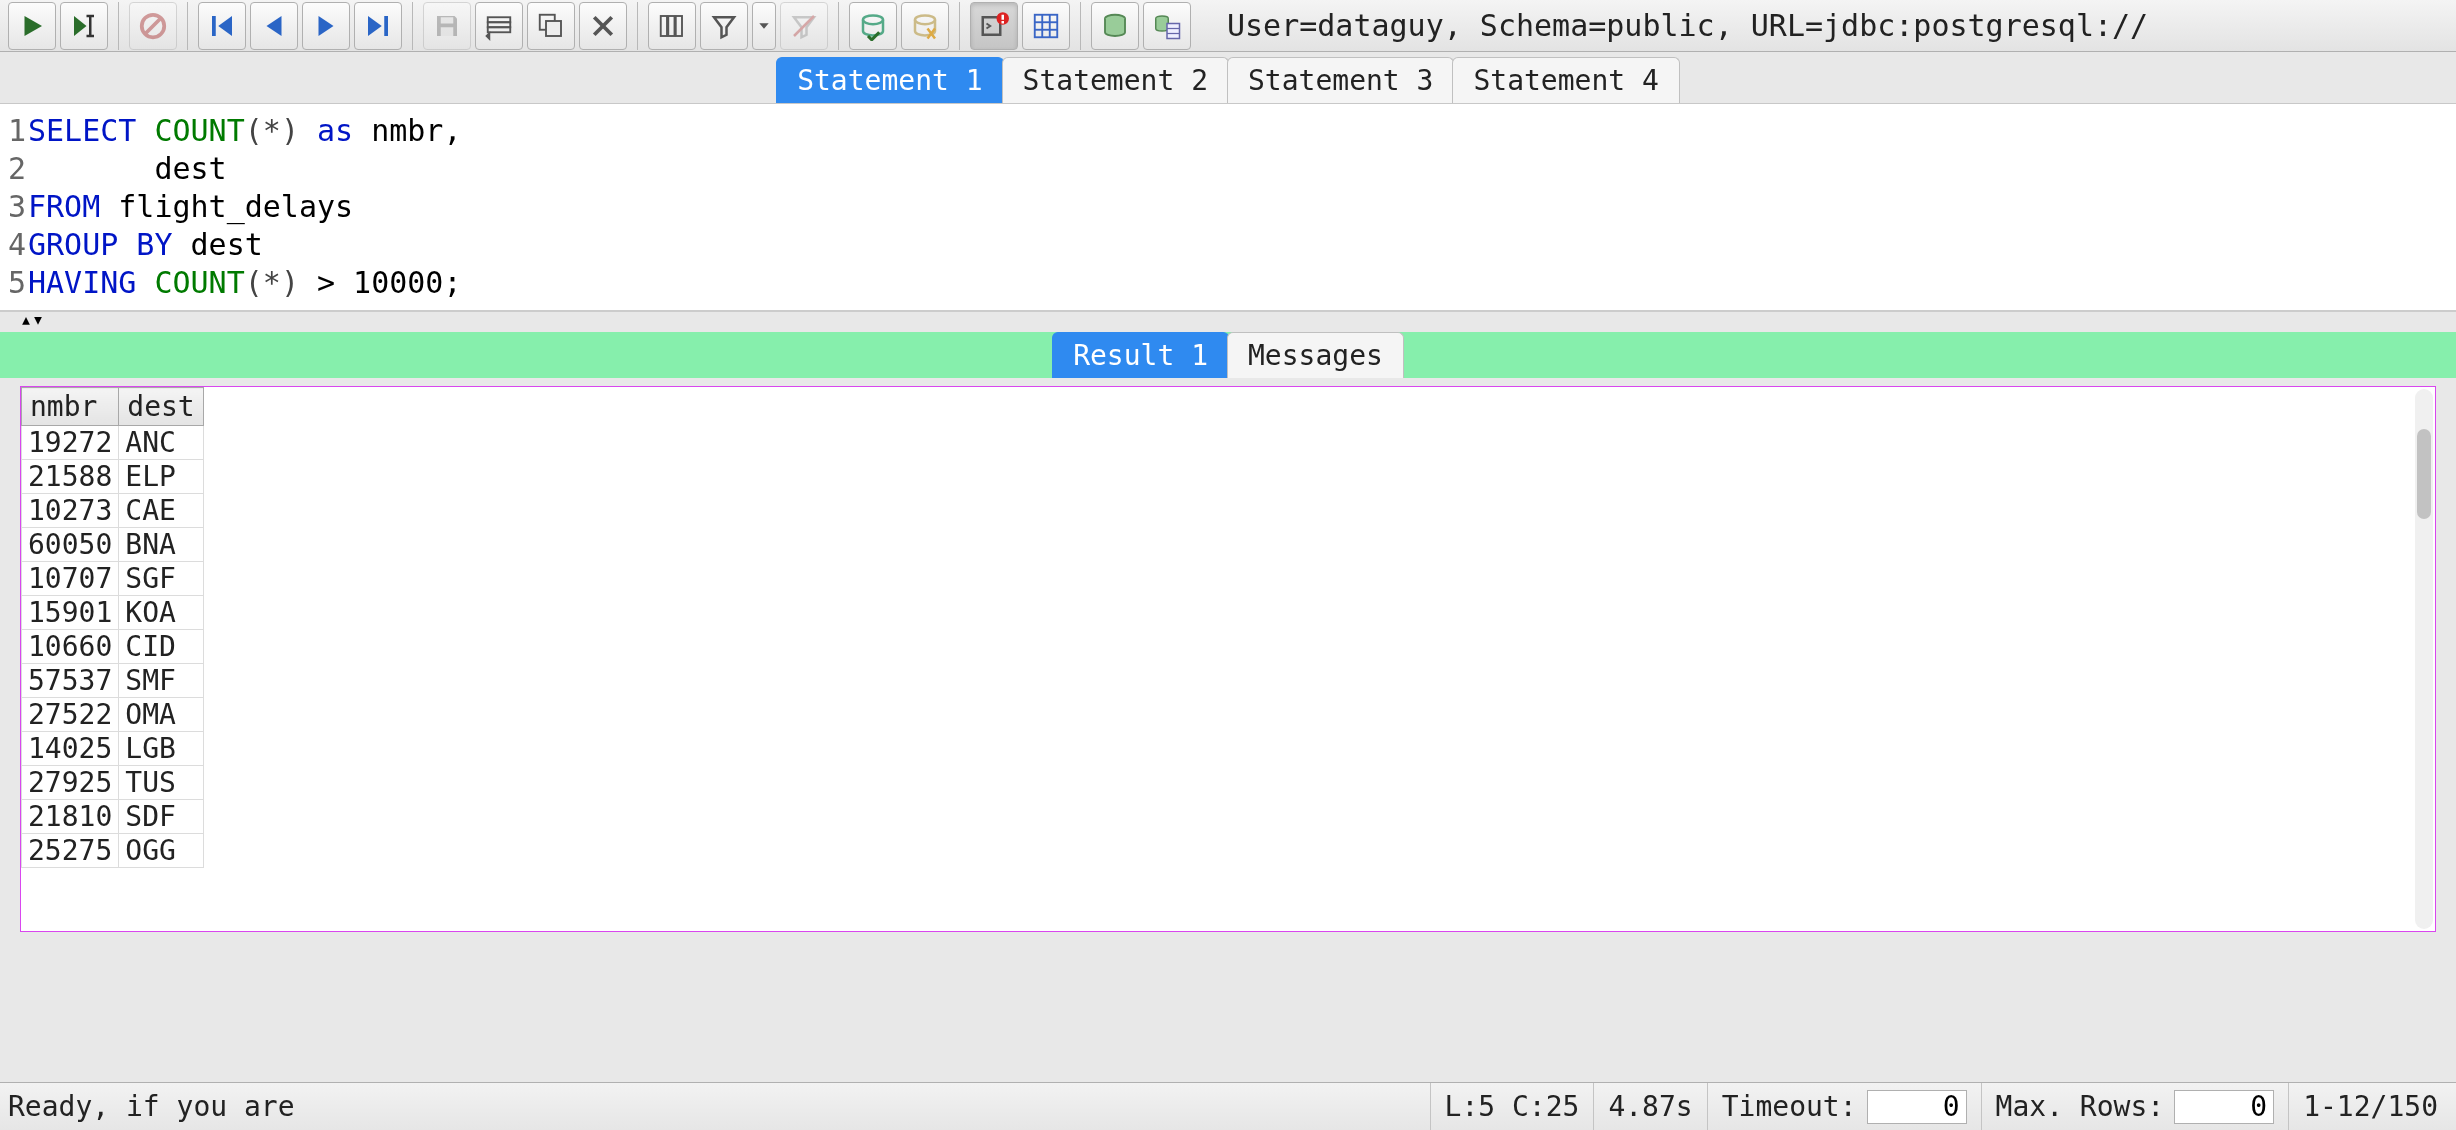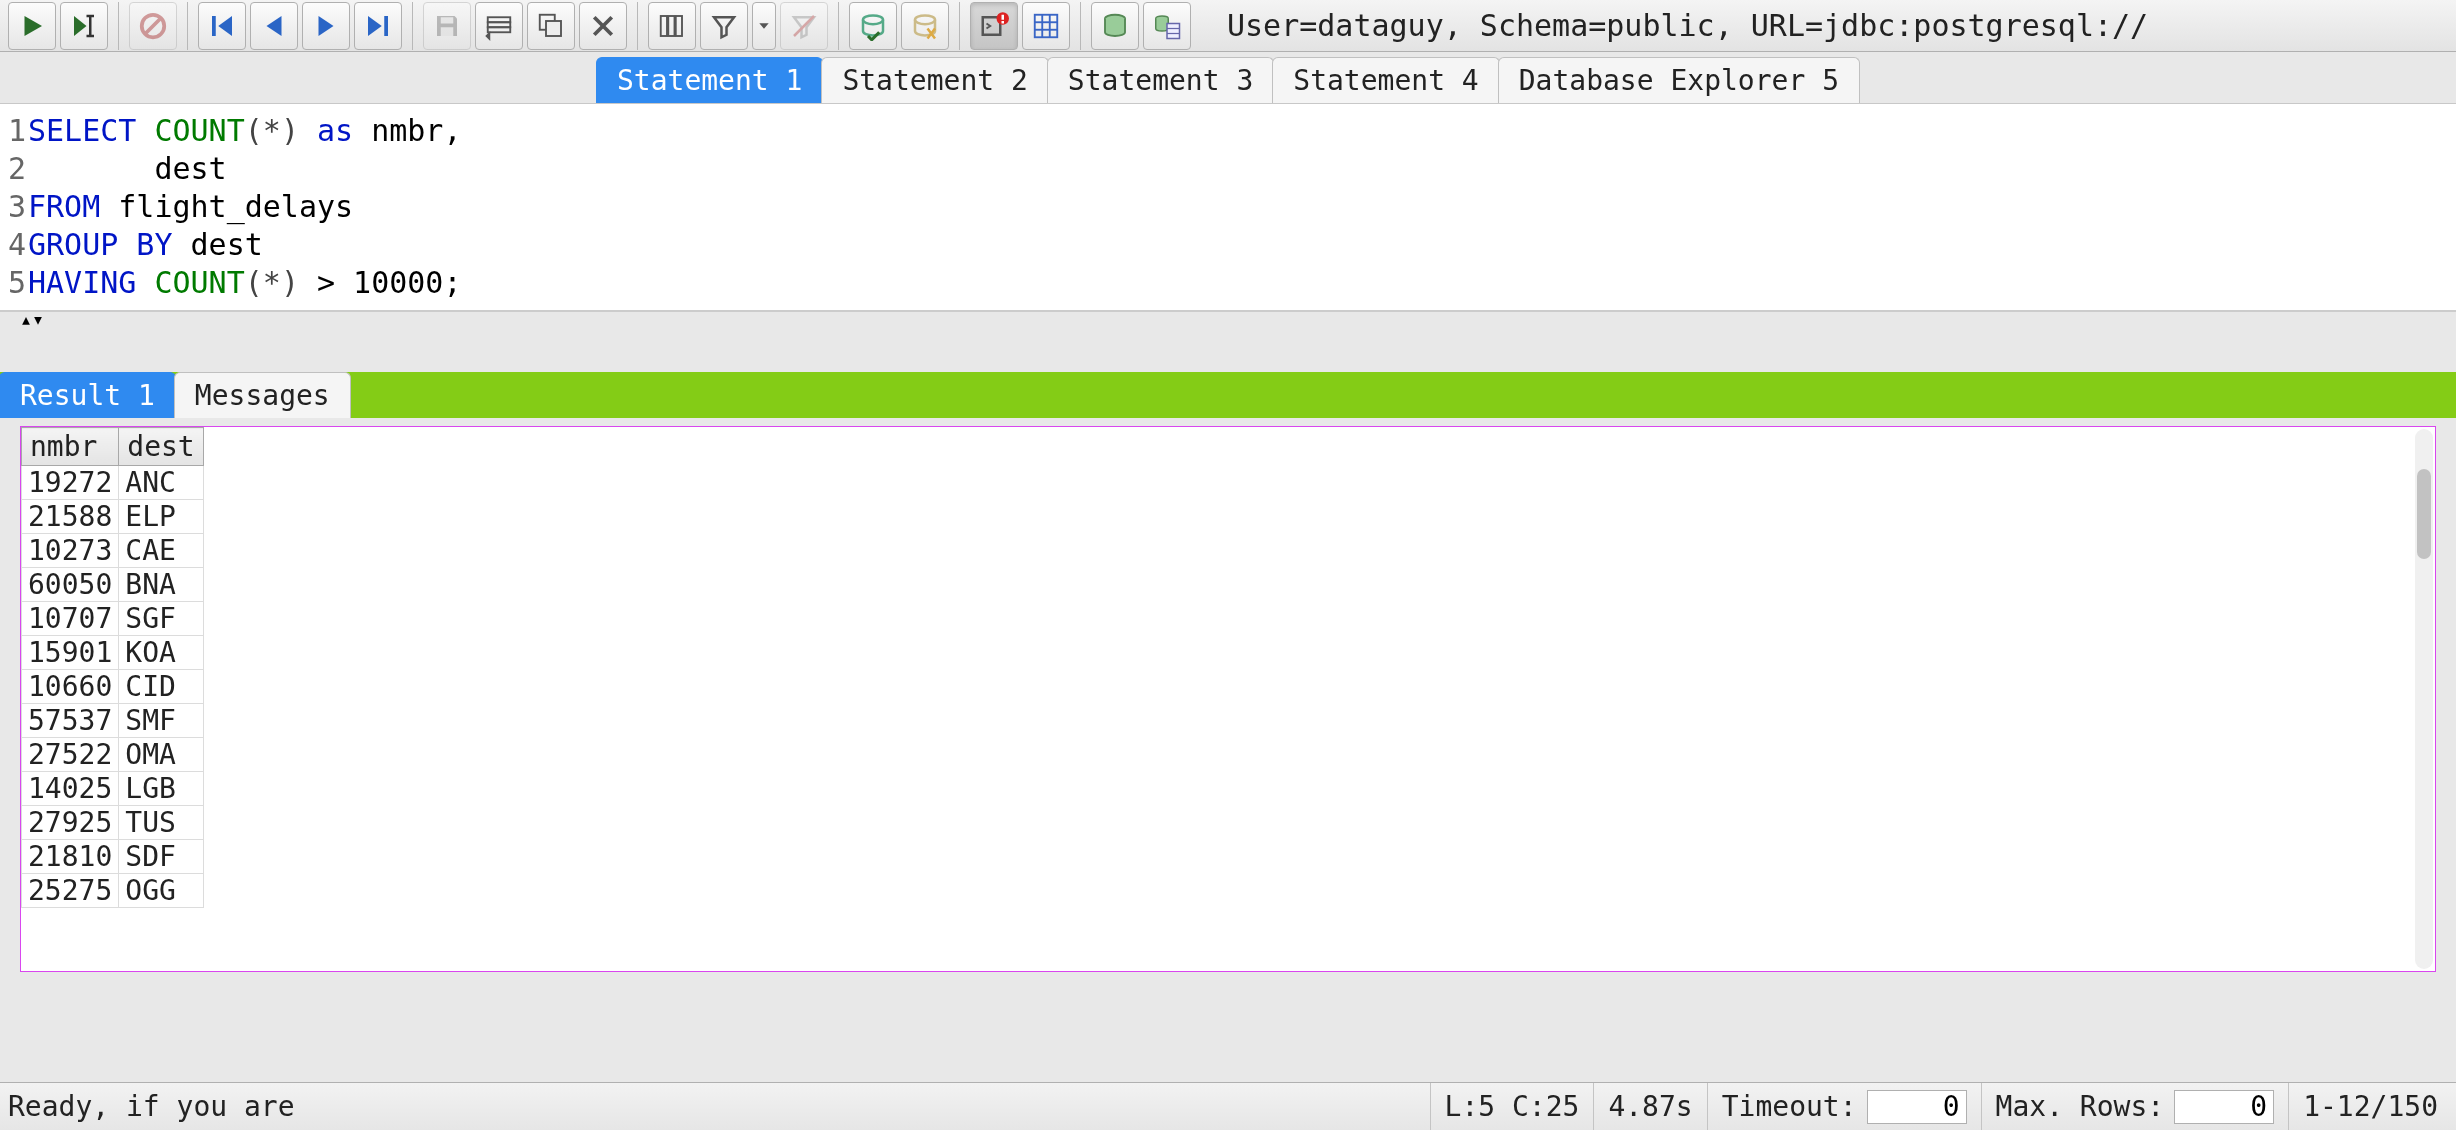--- a/index.html
+++ b/index.html
@@ -96,26 +96,25 @@
     line-height: 14px;
     padding-left: 20px;
     color: #000;
     cursor: row-resize;
     user-select: none;
   }
   
   
   .result-tabbar {
     display: flex;
-    justify-content: flex-start;
-    background: #84cc16;
+    justify-content: center;
+    background: #86efac;
     height: 46px;
     align-items: flex-end;
     padding-top: 4px;
-    margin-top: 40px;
   }
   .result-tabbar .tab { font-size: 28px; }
   
   
   .results-wrap {
     margin: 8px 20px 0 20px;
     border: 1px solid #d946ef;
     background: #ffffff;
     height: 546px;
     overflow: hidden;
@@ -340,21 +339,20 @@
     </div>
   </div>
   <div class="tb-info">User=dataguy, Schema=public, URL=jdbc:postgresql://</div>
 </div>
 
 <div class="tabbar" id="statement-tabs">
     <div class="tab active">Statement 1</div>
     <div class="tab">Statement 2</div>
     <div class="tab">Statement 3</div>
     <div class="tab">Statement 4</div>
-    <div class="tab">Database Explorer 5</div>
   </div>
 
 <div class="sql-editor" id="sql-editor">
     <div class="sql-line"><span class="lineno">1</span><span class="sql-content"><span class="kw">SELECT</span><span> </span><span class="fn">COUNT</span><span class="op">(</span><span class="op">*</span><span class="op">)</span><span> </span><span class="kw">as</span><span> nmbr,</span></span></div>
     <div class="sql-line"><span class="lineno">2</span><span class="sql-content"><span>       dest</span></span></div>
     <div class="sql-line"><span class="lineno">3</span><span class="sql-content"><span class="kw">FROM</span><span> flight_delays</span></span></div>
     <div class="sql-line"><span class="lineno">4</span><span class="sql-content"><span class="kw">GROUP BY</span><span> dest</span></span></div>
     <div class="sql-line"><span class="lineno">5</span><span class="sql-content"><span class="kw">HAVING</span><span> </span><span class="fn">COUNT</span><span class="op">(</span><span class="op">*</span><span class="op">)</span><span> &gt; 10000;</span></span></div>
   </div>
 

